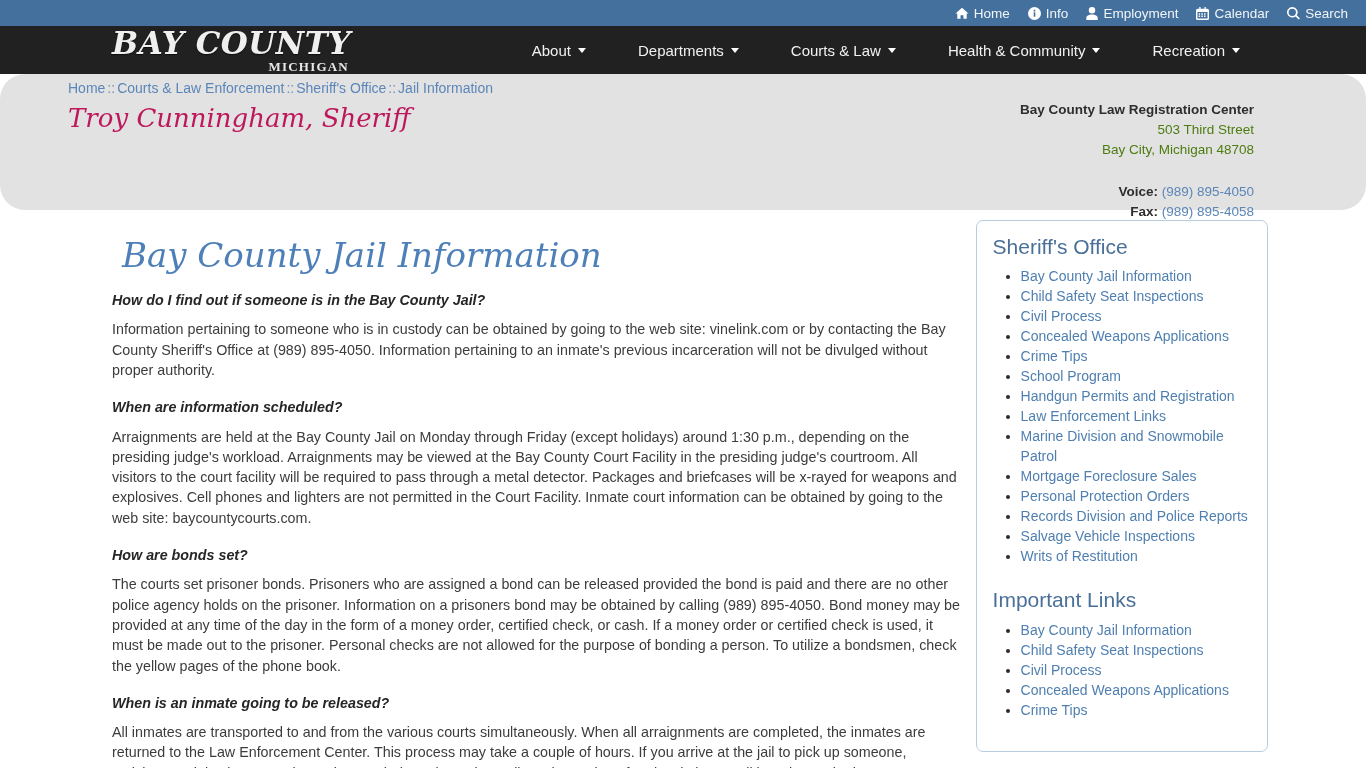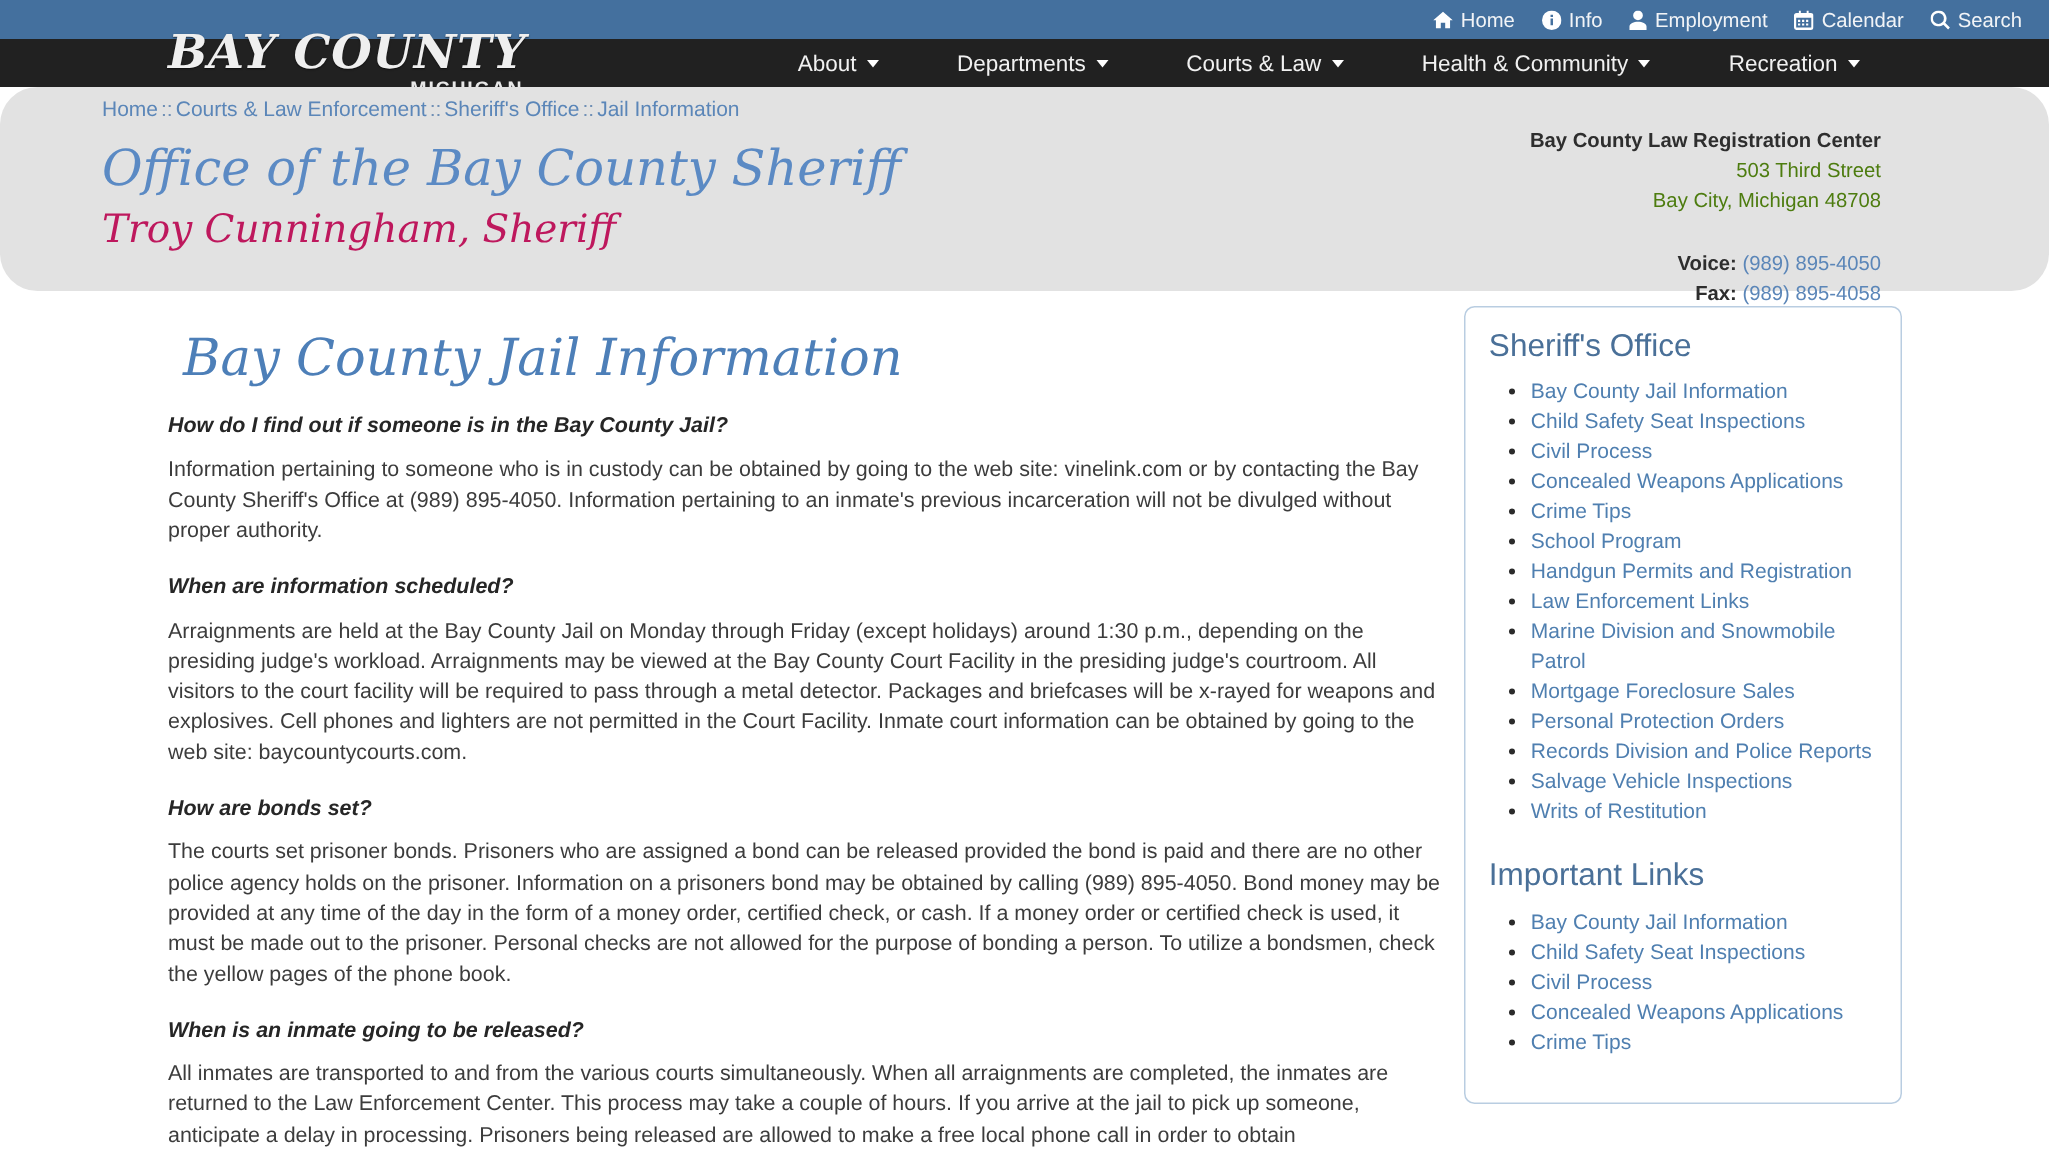--- a/index.html
+++ b/index.html
@@ -29,21 +29,21 @@
     margin-left: 18px;
     text-decoration: none;
     white-space: nowrap;
   }
   .topbar-item .ticon { display: inline-flex; align-items: center; }
   .topbar-item svg { display: block; fill: #ffffff; }
 
   
   .navbar {
     background: #212121;
-    height: 32px;
+    height: 48px;
     display: flex;
     align-items: center;
     position: relative;
   }
   .logo {
     margin-left: 112px;
     line-height: 1;
     display: flex;
     flex-direction: column;
     align-items: flex-start;
@@ -52,21 +52,21 @@
   .logo-main {
     font-family: "DejaVu Serif", serif;
     font-style: italic;
     font-weight: bold;
     font-size: 31px;
     letter-spacing: 0.5px;
     color: #efefef;
     text-shadow: 0 1px 1px rgba(0,0,0,.6);
   }
   .logo-sub {
-    font-family: Liberation Sans, sans-serif;
+    font-family: Liberation Serif, serif;
     font-weight: bold;
     font-size: 13px;
     letter-spacing: 1.2px;
     color: #e8e8e8;
     align-self: flex-end;
     margin-top: 1px;
     margin-right: 2px;
   }
   .nav-items {
     display: flex;
@@ -295,21 +295,20 @@
       <span class="caret"></span>
     </div>
   </div>
 </div>
 
 <div class="headband">
   <div class="breadcrumb">
     <a>Home</a><span class="bc-sep">::</span><a>Courts &amp; Law Enforcement</a><span class="bc-sep">::</span><a>Sheriff's Office</a><span class="bc-sep">::</span><a>Jail Information</a>
   </div>
 
-  <div class="office-title">Office of the Bay County Sheriff</div>
   <div class="sheriff-name">Troy Cunningham, Sheriff</div>
 
   <div class="contact">
     <div class="c-name">Bay County Law Registration Center</div>
     <div class="c-line">503 Third Street</div>
     <div class="c-line">Bay City, Michigan 48708</div>
     <div class="phones">
       <div>
         <span class="lbl">Voice:</span>
         <span class="num">(989) 895-4050</span>

